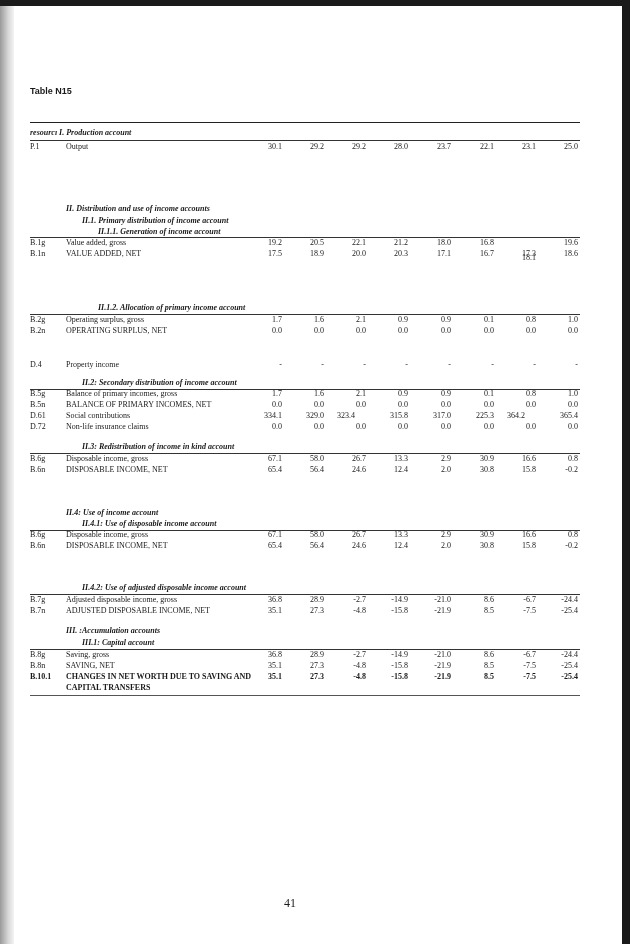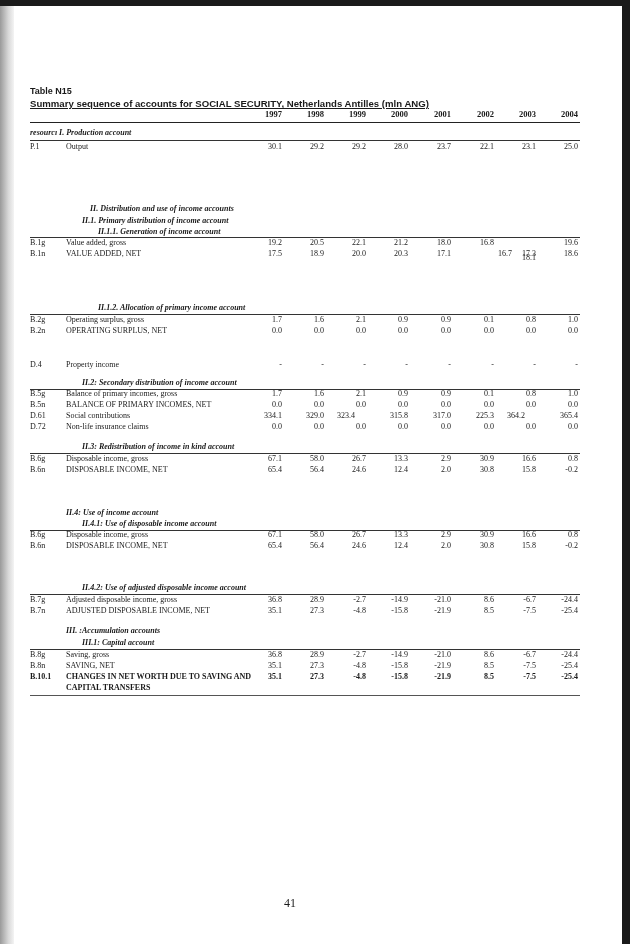--- a/index.html
+++ b/index.html
@@ -32,50 +32,39 @@
   .rule-thin { position: absolute; left: 30px; width: 550px; border-top: 1px solid #555; }
   .page-number { position: absolute; left: 284px; top: 890px; font-size: 12px; }
 </style>
 </head>
 <body>
 
 <div class="page">
   <div class="binding"></div>
 
   <div class="table-num">Table N15</div>
-  <div class="table-title">Summary sequence of accounts for SOCIAL SECURITY, Netherlands Antilles (mln ANG)</div>
-
-  <div class="years" id="years">
-      <span class="year" style="left: 242px;">1997</span>
-      <span class="year" style="left: 284px;">1998</span>
-      <span class="year" style="left: 326px;">1999</span>
-      <span class="year" style="left: 368px;">2000</span>
-      <span class="year" style="left: 411px;">2001</span>
-      <span class="year" style="left: 454px;">2002</span>
-      <span class="year" style="left: 496px;">2003</span>
-      <span class="year" style="left: 538px;">2004</span>
-    </div>
+
   <div class="hdr-line" style="top:116px"></div>
 
   <div id="table-body">
       <div class="section-title" style="top: 122px; left: 30px;">resourcı I. Production account</div>
       <div class="rule" style="top: 134px;"></div>
       <div class="row" style="top: 136px;">
         <span class="code">P.1</span>
         <span class="label">Output</span>
         <span class="val" style="left: 242px;">30.1</span>
         <span class="val" style="left: 284px;">29.2</span>
         <span class="val" style="left: 326px;">29.2</span>
         <span class="val" style="left: 368px;">28.0</span>
         <span class="val" style="left: 411px;">23.7</span>
         <span class="val" style="left: 454px;">22.1</span>
         <span class="val" style="left: 496px;">23.1</span>
         <span class="val" style="left: 538px; text-align: right;">25.0</span>
       </div>
-      <div class="section-title" style="top: 198px; left: 66px; margin-left: 24px;">II. Distribution and use of income accounts</div>
+      <div class="section-title" style="top: 198px; left: 66px;">II. Distribution and use of income accounts</div>
       <div class="section-title" style="top: 210px; left: 82px;">II.1. Primary distribution of income account</div>
       <div class="section-title" style="top: 221px; left: 98px;">II.1.1. Generation of income account</div>
       <div class="rule" style="top: 231px;"></div>
       <div class="row" style="top: 232px;">
         <span class="code">B.1g</span>
         <span class="label">Value added, gross</span>
         <span class="val" style="left: 242px;">19.2</span>
         <span class="val" style="left: 284px;">20.5</span>
         <span class="val" style="left: 326px;">22.1</span>
         <span class="val" style="left: 368px;">21.2</span>
@@ -85,21 +74,21 @@
         <span class="val" style="left: 538px;">19.6</span>
       </div>
       <div class="row" style="top: 243px;">
         <span class="code">B.1n</span>
         <span class="label">VALUE ADDED, NET</span>
         <span class="val" style="left: 242px;">17.5</span>
         <span class="val" style="left: 284px;">18.9</span>
         <span class="val" style="left: 326px;">20.0</span>
         <span class="val" style="left: 368px;">20.3</span>
         <span class="val" style="left: 411px;">17.1</span>
-        <span class="val" style="left: 472px;">16.7</span>
+        <span class="val" style="left: 454px;">16.7</span>
         <span class="val" style="left: 496px;">17.3</span>
         <span class="val" style="left: 538px;">18.6</span>
       </div>
       <div class="section-title" style="top: 297px; left: 98px;">II.1.2. Allocation of primary income account</div>
       <div class="rule" style="top: 308px;"></div>
       <div class="row" style="top: 309px;">
         <span class="code">B.2g</span>
         <span class="label">Operating surplus, gross</span>
         <span class="val" style="left: 242px;">1.7</span>
         <span class="val" style="left: 284px;">1.6</span>

